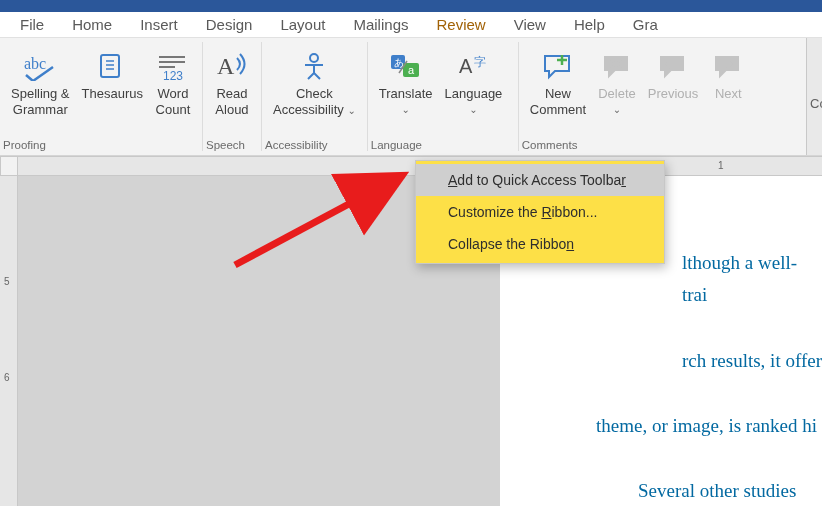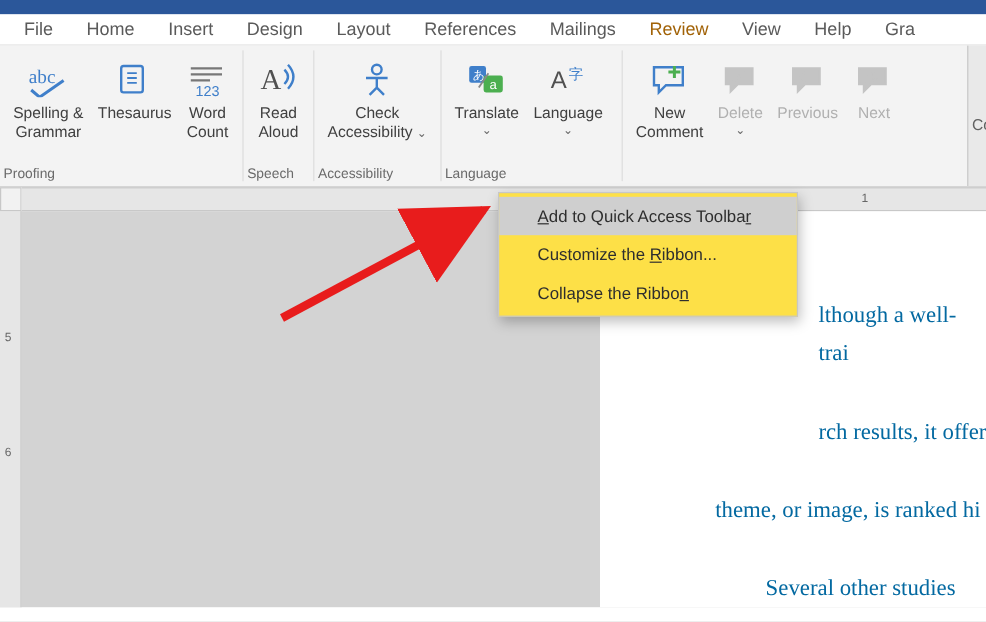--- a/index.html
+++ b/index.html
@@ -174,21 +174,20 @@
 <body>
 
 <div class="titlebar"></div>
 
 <div class="tabstrip">
   <div class="tab">File</div>
   <div class="tab">Home</div>
   <div class="tab">Insert</div>
   <div class="tab">Design</div>
   <div class="tab">Layout</div>
-  <div class="tab">References</div>
   <div class="tab">Mailings</div>
   <div class="tab active">Review</div>
   <div class="tab">View</div>
   <div class="tab">Help</div>
   <div class="tab">Gra</div>
 </div>
 
 <div class="ribbon">
 
   <div class="group">
@@ -339,20 +338,21 @@
         <div class="icon">
           <svg width="30" height="26">
               <path d="M3 4 h22 v13 h-12 l-6 6 v-6 h-4 z" fill="none" stroke="#c4c4c4" stroke-width="2"></path>
               <path d="M10 11 L17 11 M14 7 L18 11 L14 15" fill="none" stroke="#c4c4c4" stroke-width="2"></path>
             </svg>
         </div>
         <span class="lbl">Next</span>
         <span class="lbl2">&nbsp;</span>
       </div>
     </div>
+    <div class="group-label">Comments</div>
   </div>
 
   <div class="group comments-end">
     <div style="padding-top:56px;font-size:13px;text-align:center;color:#606060">Co</div>
   </div>
 
 </div>
 
 <div class="ruler-area">
   <div class="corner"></div>

